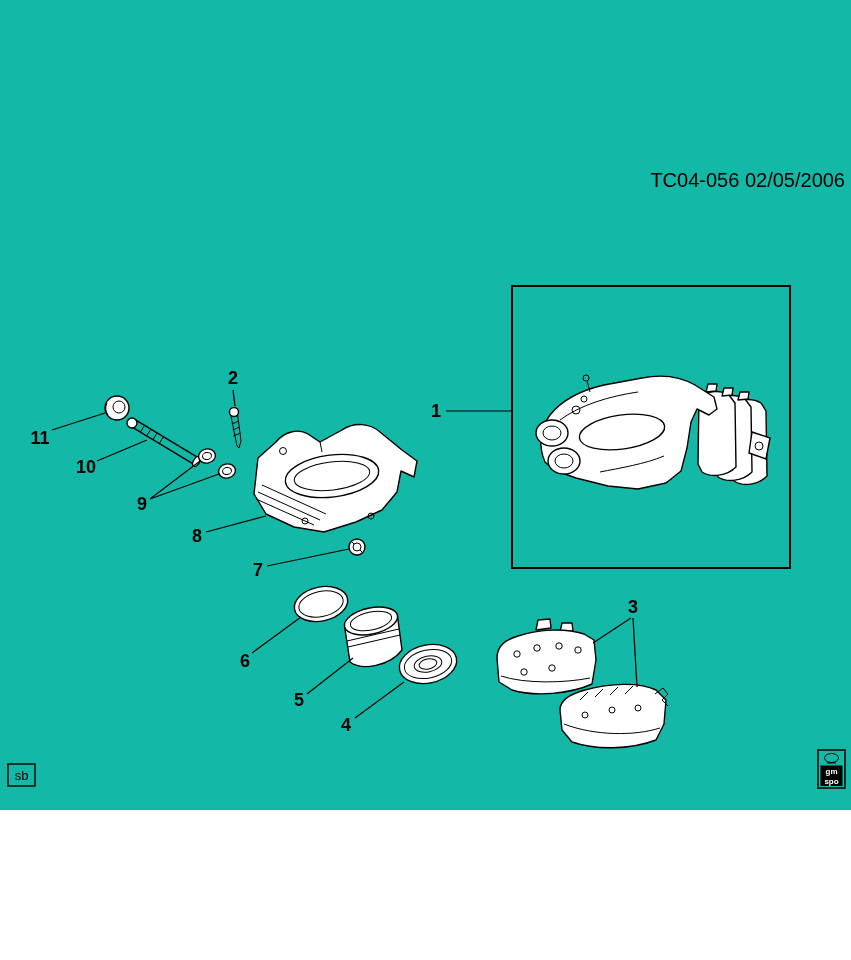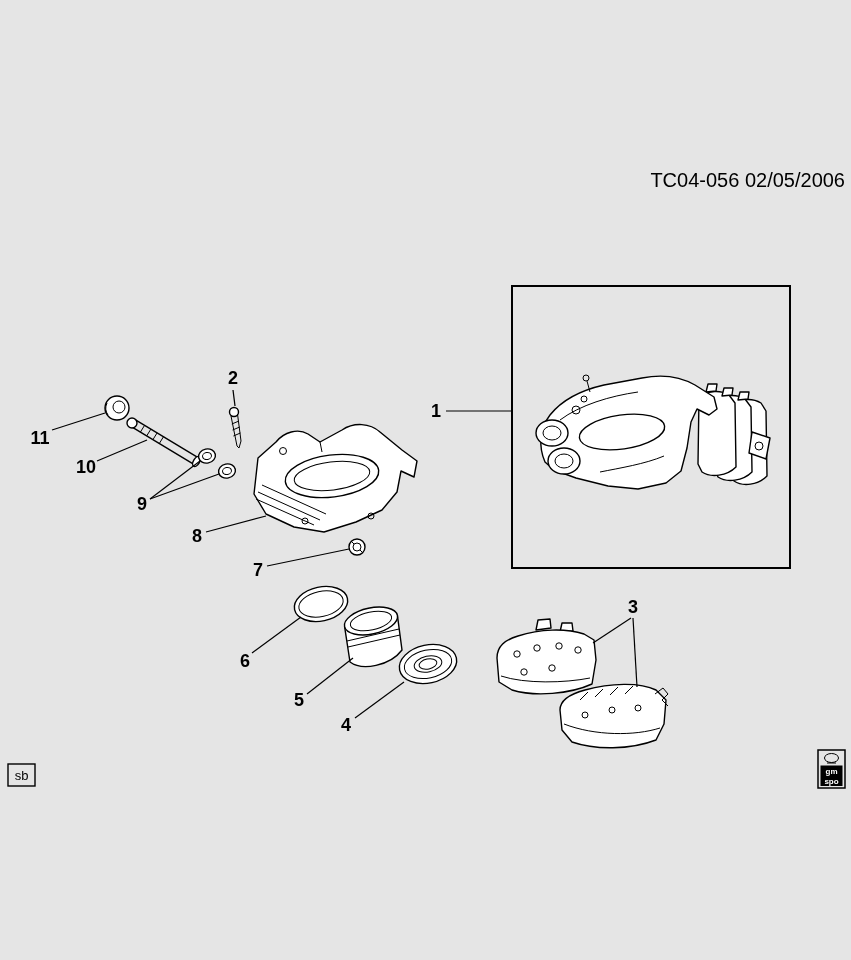--- a/index.html
+++ b/index.html
@@ -1,16 +1,16 @@
 <!DOCTYPE html>
 <html><head>
 <meta charset="utf-8">
 <style>
   html,body{margin:0;padding:0;background:#ffffff;}
-  .stage{position:relative;width:851px;height:960px;background:#e5e5e5;overflow:hidden;
+  .stage{position:relative;width:851px;height:810px;background:#14b8a6;overflow:hidden;
          font-family:"Liberation Sans",sans-serif;}
   svg{position:absolute;left:0;top:0;}
   .outline{fill:#ffffff;stroke:#000;stroke-width:1.4;stroke-linejoin:round;}
   .line{fill:none;stroke:#000;stroke-width:1.4;stroke-linecap:round;stroke-linejoin:round;}
   .thin{fill:none;stroke:#000;stroke-width:1;}
   .leader{fill:none;stroke:#000;stroke-width:1.2;}
   .frame{fill:none;stroke:#000;stroke-width:2;}
   .callout{font-family:"Liberation Sans",sans-serif;font-size:18px;font-weight:bold;fill:#000;}
   .header-text{font-family:"Liberation Sans",sans-serif;font-size:20px;fill:#000;}
   .small-label{font-family:"Liberation Sans",sans-serif;font-size:13px;fill:#000;}

